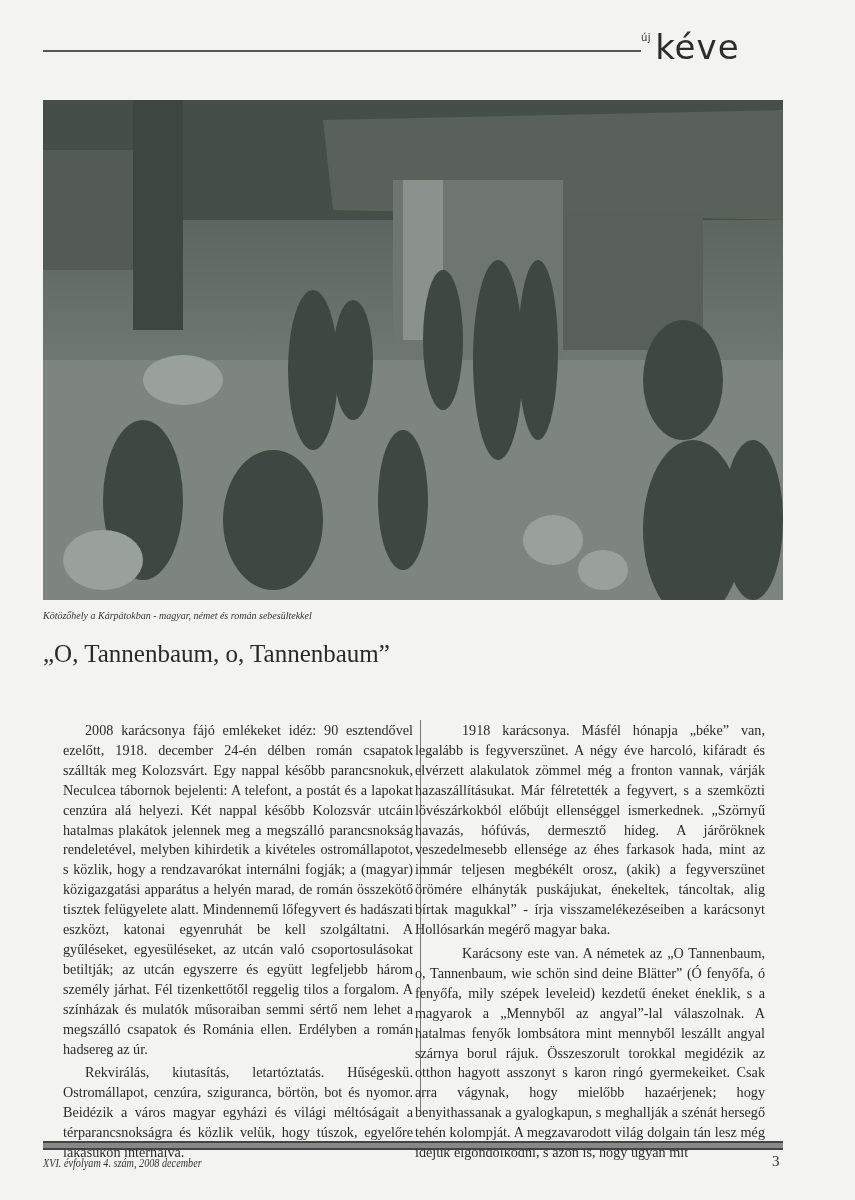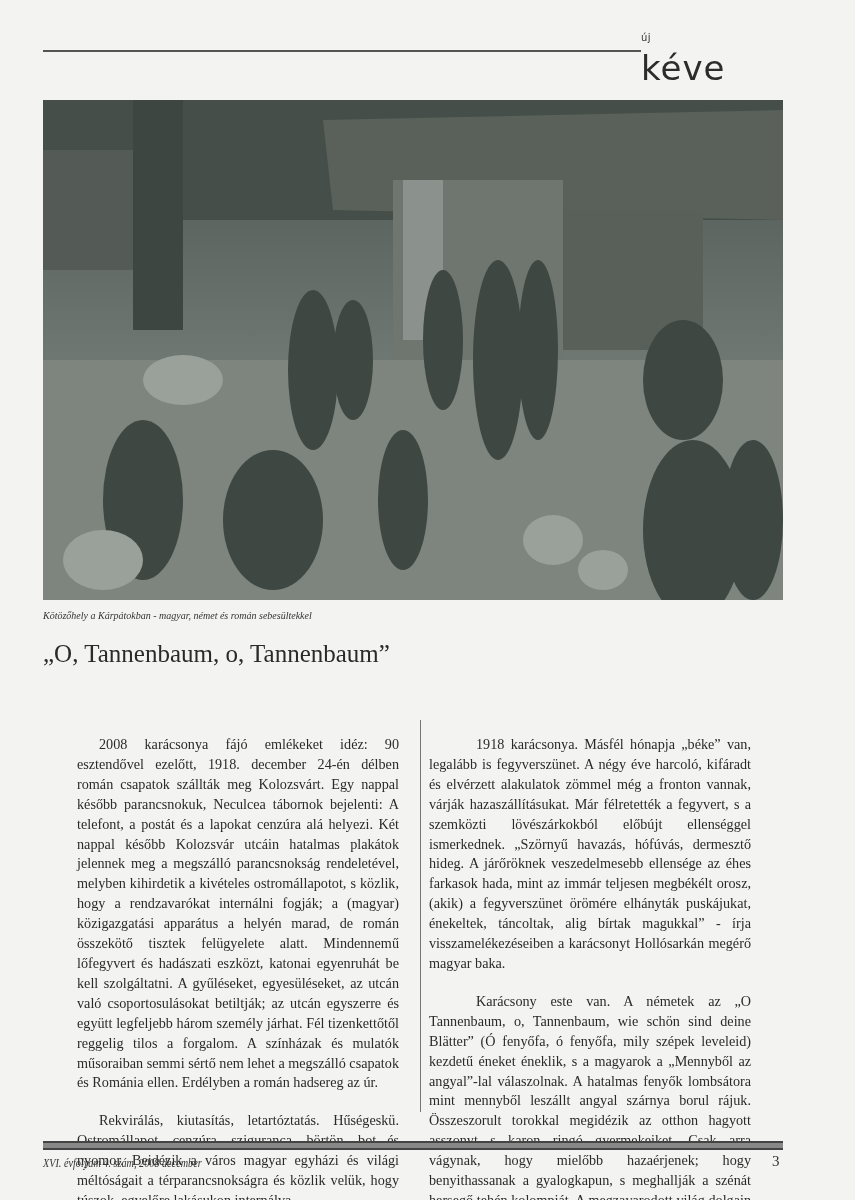--- a/index.html
+++ b/index.html
@@ -8,21 +8,21 @@
       background: #f3f3f2;
       font-family: "Liberation Serif", serif;
       color: #2a2a2a;
     }
     .header-rule {
       position: absolute; left: 43px; top: 50px; width: 598px; height: 2px;
       background: #555;
     }
     .logo {
       position: absolute; left: 641px; top: 22px; height: 50px;
-      display: flex; align-items: flex-start; flex-direction: column;
+      display: flex; align-items: flex-start;
     }
     .logo-uj {
       font-family: "DejaVu Sans", sans-serif; font-size: 10px; color: #333;
       margin-top: 10px; margin-right: 4px; letter-spacing: 0.5px;
     }
     .logo-keve {
       font-family: "DejaVu Sans", sans-serif; font-size: 34px; color: #2c2c2c;
       letter-spacing: 1px; line-height: 50px; text-align: center;
     }
     .photo {
@@ -36,21 +36,21 @@
     }
     .title {
       position: absolute; left: 43px; top: 640px; width: 740px;
       font-size: 25px; color: #2a2a2a;
     }
     .col {
       position: absolute; top: 717px; width: 358px;
       font-size: 14.2px; line-height: 19.9px; text-align: justify;
       color: #2a2a2a;
     }
-    .col p { margin: 18px; text-indent: 22px; }
+    .col p { margin: 4px; text-indent: 22px; }
     .col.right p { text-indent: 47px; }
     .col-left { left: 59px; }
     .col.right { left: 411px; }
     .col-divider {
       position: absolute; left: 420px; top: 720px; width: 1px; height: 392px;
       background: #777;
     }
     .footer-rule {
       position: absolute; left: 43px; top: 1141px; width: 740px; height: 5px;
       border-top: 2px solid #444; border-bottom: 2px solid #444;

